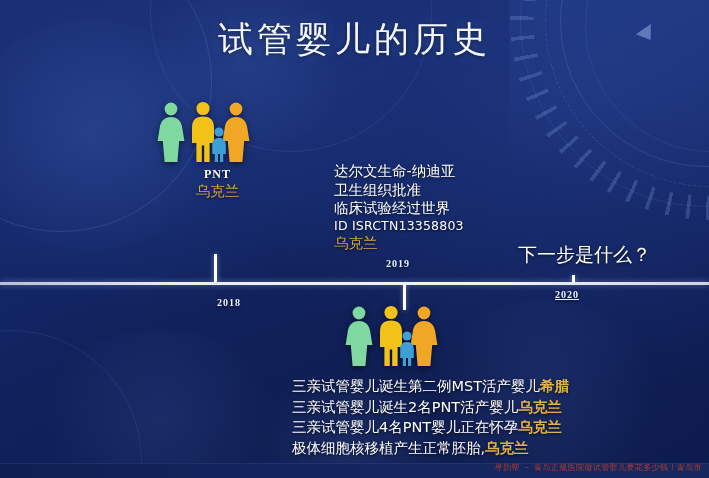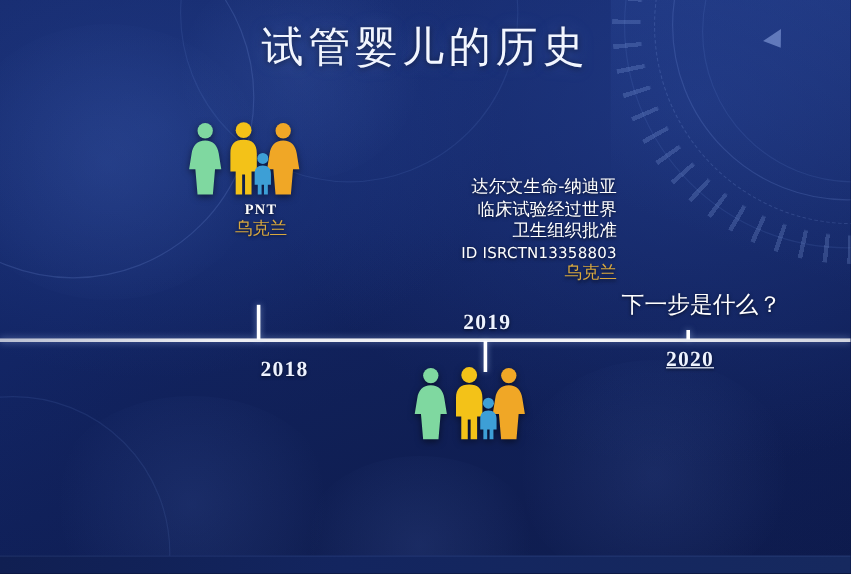--- a/index.html
+++ b/index.html
@@ -93,21 +93,21 @@
     box-shadow: 0 0 6px rgba(190,215,255,0.45);
   }
   .tick {
     position: absolute;
     background: #ffffff;
     box-shadow: 0 0 5px rgba(190,215,255,0.5);
   }
   .year {
     position: absolute;
     font-family: "Liberation Serif", "DejaVu Serif", serif;
-    font-size: 18px;
+    font-size: 10px;
     font-weight: bold;
     color: #eef3ff;
     letter-spacing: 1px;
     text-shadow: 0 1px 3px rgba(0,0,0,0.6);
     white-space: nowrap;
   }
 
   
   .blk {
     position: absolute;
@@ -131,23 +131,23 @@
     font-size: 14.5px;
   }
   #block-pnt .hdr {
     font-family: "Liberation Serif", "DejaVu Serif", serif;
     font-weight: bold;
     font-size: 12px;
     letter-spacing: 1px;
   }
   #block-darwin {
     left: 334px;
-    top: 147px;
+    top: 162px;
     width: 180px;
-    text-align: right;
+    text-align: left;
     font-size: 14.5px;
   }
   #block-darwin .idline {
     font-family: "DejaVu Sans", "Liberation Sans", sans-serif;
     font-size: 12.5px;
     letter-spacing: 0.2px;
   }
   #next-step {
     left: 518px;
     top: 242px;
@@ -239,22 +239,22 @@
     </svg>
   </div>
 
   <div class="blk cn" id="block-pnt">
     <span class="ln hdr">PNT</span>
     <span class="ln gold">乌克兰</span>
   </div>
 
   <div class="blk cn" id="block-darwin">
     <span class="ln">达尔文生命-纳迪亚</span>
+    <span class="ln">卫生组织批准</span>
     <span class="ln">临床试验经过世界</span>
-    <span class="ln">卫生组织批准</span>
     <span class="ln idline">ID ISRCTN13358803</span>
     <span class="ln gold">乌克兰</span>
   </div>
 
   <div class="blk cn" id="next-step">下一步是什么？</div>
 
   <div class="axis"></div>
 
   <div class="tick" style="left:214px; top:254px; width:3px; height:29px;"></div>
   <div class="year" style="left:196px; top:297px;margin-left:21px;">2018</div>
@@ -279,16 +279,23 @@
         <circle cx="79" cy="8" r="6.4"></circle>
         <path d="M79 16 c-6.6 0-10.4 4.2-11.3 11 L65.6 40 h5.2 L72.6 61 h12.8 L87.2 40 h5.2 L90.3 27 C89.4 20.2 85.6 16 79 16 z"></path>
       </g>
       <g fill="#3d9fd6">
         <circle cx="62" cy="31" r="4.6"></circle>
         <path d="M62 37 c-4.4 0-6.8 2.4-6.8 7 V53 h2.6 v8 h3.2 v-8 h2 v8 h3.2 v-8 h2.6 v-9 c0-4.6-2.4-7-6.8-7 z"></path>
       </g>
     </svg>
   </div>
 
+  <div class="blk cn" id="block-bottom">
+    <span class="ln"><span>三亲试管婴儿诞生第二例MST活产婴儿</span><span class="gold-strong">希腊</span></span>
+    <span class="ln"><span>三亲试管婴儿诞生2名PNT活产婴儿</span><span class="gold-strong">乌克兰</span></span>
+    <span class="ln"><span>三亲试管婴儿4名PNT婴儿正在怀孕</span><span class="gold-strong">乌克兰</span></span>
+    <span class="ln"><span>极体细胞核移植产生正常胚胎,</span><span class="gold-strong">乌克兰</span></span>
+  </div>
 
   <div class="bottombar"></div>
+  <div class="watermark">寻韵帮 － 青岛正规医院做试管婴儿要花多少钱！青岛市</div>
 
 </div>
 
 </body></html>

